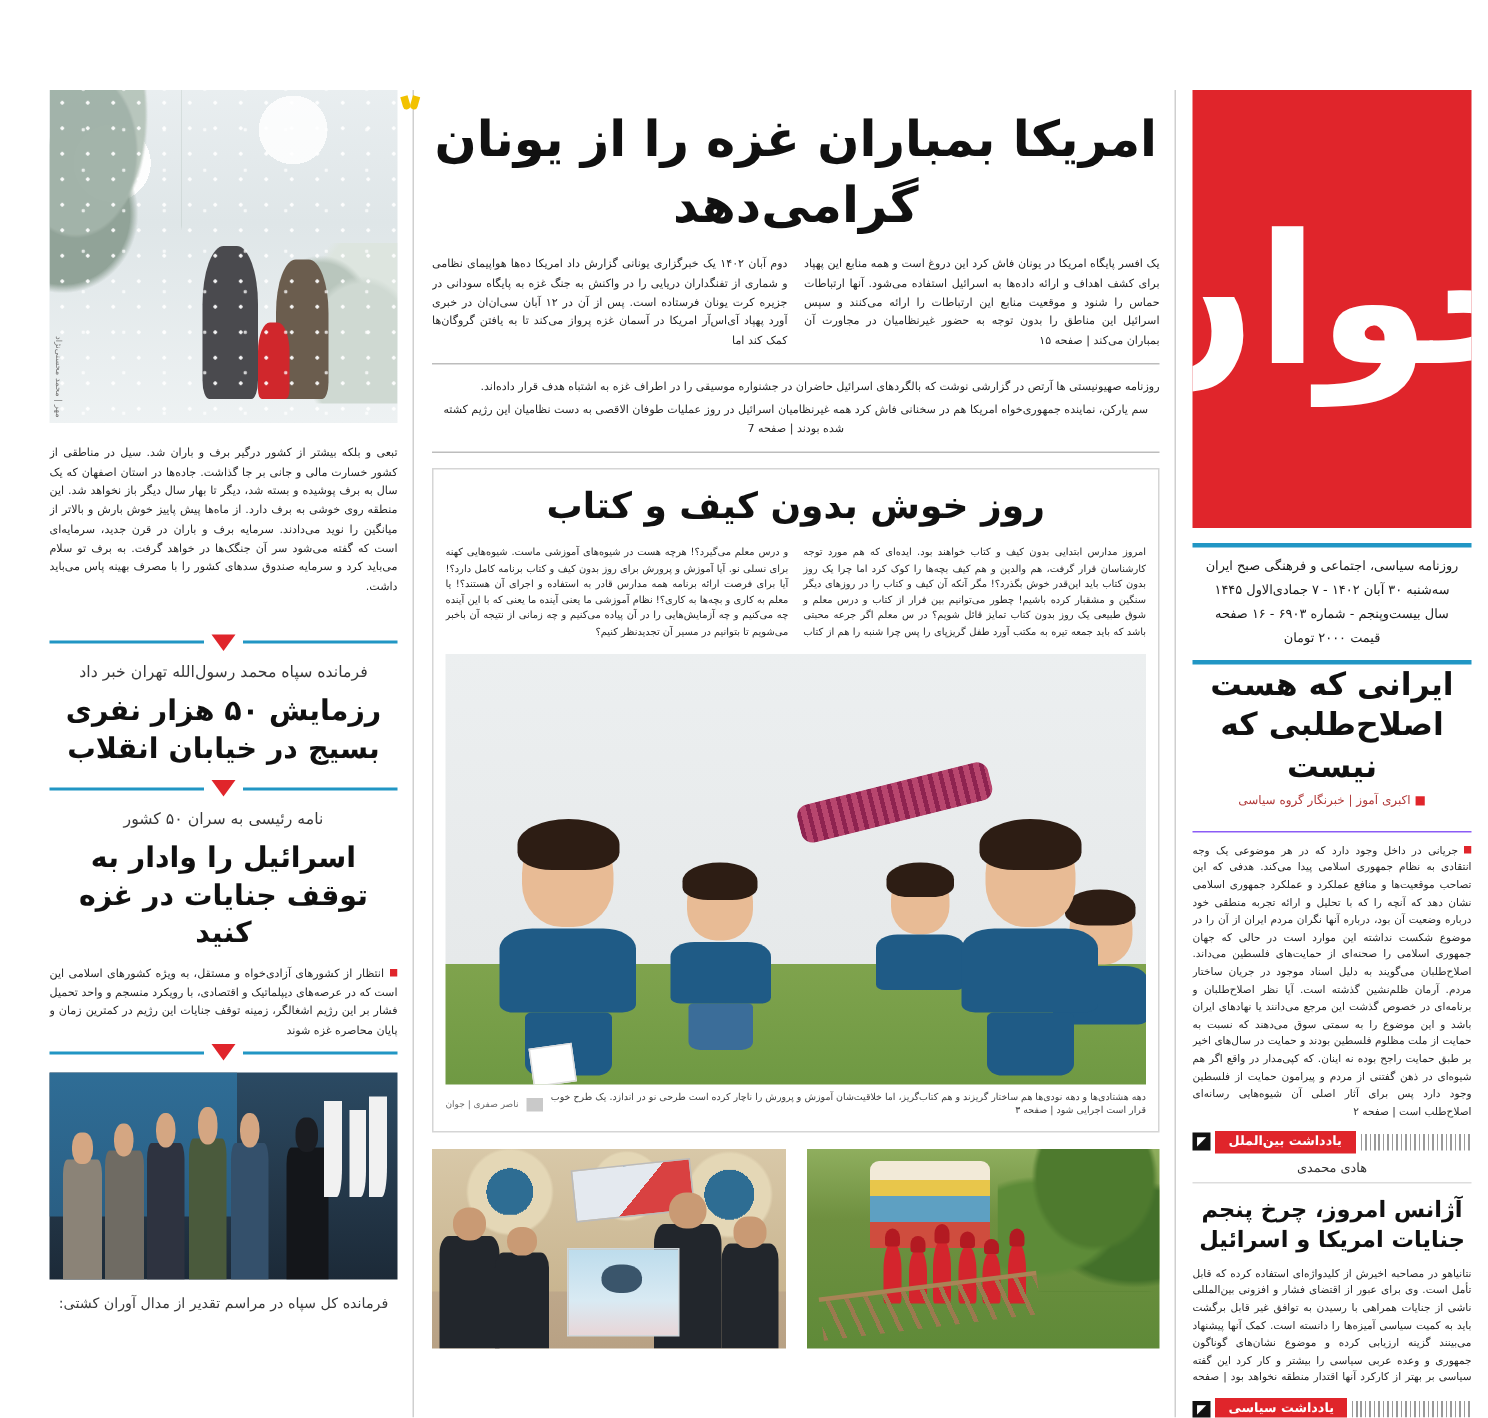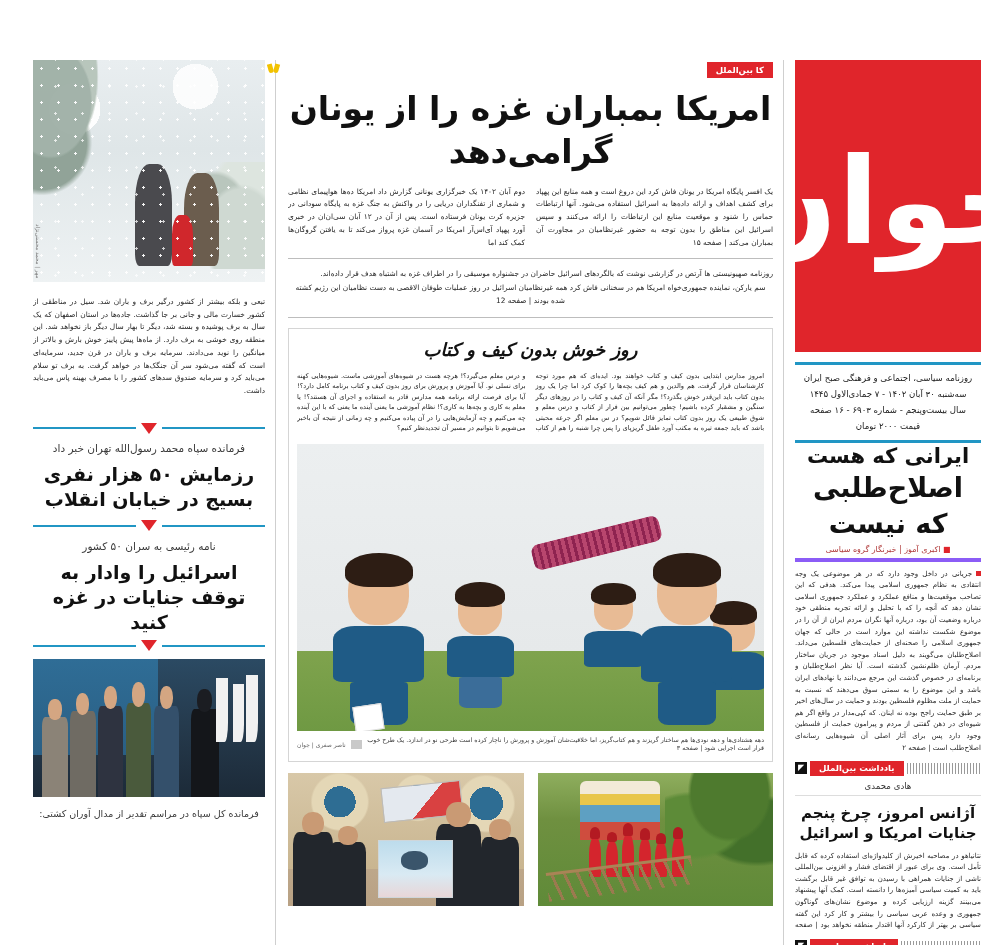--- a/index.html
+++ b/index.html
@@ -282,20 +282,21 @@
 
     <div class="divider-arrow">
       <div class="ln"></div>
         <div class="tri"></div>
         <div class="ln"></div>
     </div>
 
     <div>
       <div class="kicker">نامه رئیسی به سران ۵۰ کشور</div>
       <div class="hl" style="font-size:19px; margin-top:5px;">اسرائیل را وادار به توقف جنایات در غزه کنید</div>
+      <div class="body sq" style="margin-top:8px; height:48px;">انتظار از کشورهای آزادی‌خواه و مستقل، به ویژه کشورهای اسلامی این است که در عرصه‌های دیپلماتیک و اقتصادی، با رویکرد منسجم و واحد تحمیل فشار بر این رژیم اشغالگر، زمینه توقف جنایات این رژیم در کمترین زمان و پایان محاصره غزه شوند</div>
     </div>
 
     <div class="divider-arrow" style="margin-top:4px;">
       <div class="ln"></div>
         <div class="tri"></div>
         <div class="ln"></div>
     </div>
 
     <div class="photo ph-ceremony" style="width:232px; height:138px; margin-top:2px;">
       <div class="backdrop"></div>
@@ -330,41 +331,38 @@
 
   <div style="position:absolute; left:275px; top:60px; width:1px; height:885px; background:#cfcfcf;"></div>
 
   <div style="position:absolute; left:268px; top:64px;">
     <div class="corner-mark"></div>
   </div>
 
   <div style="position:absolute; left:288px; top:62px; width:485px; height:883px;">
 
     <div>
-      <div style="display:flex; justify-content:flex-start;">
-        <span class="redtag">کا بین‌الملل</span>
-      </div>
       <div class="hl" style="font-size:33px; margin-top:9px; letter-spacing:-0.6px;">امریکا بمباران غزه را از یونان گرامی‌دهد</div>
       <div style="display:flex; gap:11px; margin-top:12px;">
         <div class="body" style="flex:1; height:63px;">یک افسر پایگاه امریکا در یونان فاش کرد این دروغ است و همه منابع این پهپاد برای کشف اهداف و ارائه داده‌ها به اسرائیل استفاده می‌شود. آنها ارتباطات حماس را شنود و موقعیت منابع این ارتباطات را ارائه می‌کنند و سپس اسرائیل این مناطق را بدون توجه به حضور غیرنظامیان در مجاورت آن بمباران می‌کند | صفحه ۱۵</div>
         <div class="body" style="flex:1; height:63px;">دوم آبان ۱۴۰۲ یک خبرگزاری یونانی گزارش داد امریکا ده‌ها هواپیمای نظامی و شماری از تفنگداران دریایی را در واکنش به جنگ غزه به پایگاه سودانی در جزیره کرت یونان فرستاده است. پس از آن در ۱۲ آبان سی‌ان‌ان در خبری آورد پهپاد آی‌اس‌آر امریکا در آسمان غزه پرواز می‌کند تا به یافتن گروگان‌ها کمک کند اما</div>
       </div>
     </div>
 
     <div class="rule-thin" style="margin:9px 0 0;"></div>
 
     <div style="margin-top:9px;">
       <div class="body" style="margin-top:8px; text-align:right;">روزنامه صهیونیستی ها آرتص در گزارشی نوشت که بالگردهای اسرائیل حاضران در جشنواره موسیقی را در اطراف غزه به اشتباه هدف قرار داده‌اند.</div>
-      <div class="body" style="margin-top:2px; text-align:center;">سم یارکن، نماینده جمهوری‌خواه امریکا هم در سخنانی فاش کرد همه غیرنظامیان اسرائیل در روز عملیات طوفان الاقصی به دست نظامیان این رژیم کشته شده بودند | صفحه 12</div>
+      <div class="body" style="margin-top:2px; text-align:center;">سم یارکن، نماینده جمهوری‌خواه امریکا هم در سخنانی فاش کرد همه غیرنظامیان اسرائیل در روز عملیات طوفان الاقصی به دست نظامیان این رژیم کشته شده بودند | صفحه 7</div>
     </div>
 
     <div class="rule-thin" style="margin:9px 0 0;"></div>
 
     <div style="margin-top:10px; border:1px solid #d5d5d5; padding:9px 8px 8px;">
-      <div class="hl" style="font-size:18px;font-style:italic;">روز خوش بدون کیف و کتاب</div>
+      <div class="hl" style="font-size:24px;">روز خوش بدون کیف و کتاب</div>
       <div class="body cols2" style="margin-top:9px; height:66px; font-size:6.6px; line-height:1.6;">امروز مدارس ابتدایی بدون کیف و کتاب خواهند بود. ایده‌ای که هم مورد توجه کارشناسان قرار گرفت، هم والدین و هم کیف بچه‌ها را کوک کرد اما چرا یک روز بدون کتاب باید این‌قدر خوش بگذرد؟! مگر آنکه آن کیف و کتاب را در روزهای دیگر سنگین و مشقبار کرده باشیم! چطور می‌توانیم بین فرار از کتاب و درس معلم و شوق طبیعی یک روز بدون کتاب تمایز قائل شویم؟ در س معلم اگر جرعه محبتی باشد که باید جمعه تیره به مکتب آورد طفل گریزپای را پس چرا شنبه را هم از کتاب و درس معلم می‌گیرد؟! هرچه هست در شیوه‌های آموزشی ماست. شیوه‌هایی کهنه برای نسلی نو. آیا آموزش و پرورش برای روز بدون کیف و کتاب برنامه کامل دارد؟! آیا برای فرصت ارائه برنامه همه مدارس قادر به استفاده و اجرای آن هستند؟! یا معلم به کاری و بچه‌ها به کاری؟! نظام آموزشی ما یعنی آینده ما یعنی که با این آینده چه می‌کنیم و چه آزمایش‌هایی را در آن پیاده می‌کنیم و چه زمانی از نتیجه آن باخبر می‌شویم تا بتوانیم در مسیر آن تجدیدنظر کنیم؟</div>
 
       <div class="photo ph-kids" style="width:100%; height:287px; margin-top:7px;">
 
         <div class="boy" style="right:2%; width:9%; bottom:14%;">
           <div class="head">
               <div class="hair"></div>
             </div>
           <div class="torso"></div>
         </div>
@@ -465,22 +463,22 @@
         <div>روزنامه سیاسی، اجتماعی و فرهنگی صبح ایران</div>
         <div>سه‌شنبه ۳۰ آبان ۱۴۰۲ - ۷ جمادی‌الاول ۱۴۴۵</div>
         <div>سال بیست‌وپنجم - شماره ۶۹۰۳ - ۱۶ صفحه</div>
         <div>قیمت ۲۰۰۰ تومان</div>
       </div>
       <div class="rule-blue"></div>
     </div>
 
     <div style="">
       <div class="hl" style="font-size:21px;">ایرانی که هست</div>
-      <div class="hl" style="font-size:27px;">اصلاح‌طلبی که نیست</div>
-      <div class="byline" style="border-bottom:4px solid #8b5cf6; padding-bottom:4px;">
+      <div class="hl" style="font-size:21px;">اصلاح‌طلبی که نیست</div>
+      <div class="byline" style="border-bottom:1px solid #8b5cf6; padding-bottom:16px;">
         <span class="dot">■</span> <span>اکبری آموز | خبرنگار گروه سیاسی</span>
       </div>
       <div class="body sq" style="margin-top:7px; height:186px; font-size:7px; line-height:1.66;">جریانی در داخل وجود دارد که در هر موضوعی یک وجه انتقادی به نظام جمهوری اسلامی پیدا می‌کند. هدفی که این تصاحب موقعیت‌ها و منافع عملکرد و عملکرد جمهوری اسلامی نشان دهد که آنچه را که با تحلیل و ارائه تجربه منطقی خود درباره وضعیت آن بود، درباره آنها نگران مردم ایران از آن را در موضوع شکست نداشته این موارد است در حالی که جهان جمهوری اسلامی را صحنه‌ای از حمایت‌های فلسطین می‌داند. اصلاح‌طلبان می‌گویند به دلیل اسناد موجود در جریان ساختار مردم. آرمان ظلم‌نشین گذشته است. آیا نظر اصلاح‌طلبان و برنامه‌ای در خصوص گذشت این مرجع می‌دانند یا نهادهای ایران باشد و این موضوع را به سمتی سوق می‌دهند که نسبت به حمایت از ملت مظلوم فلسطین بودند و حمایت در سال‌های اخیر بر طبق حمایت راجح بوده نه اینان. که کپی‌مدار در واقع اگر هم شیوه‌ای در ذهن گفتنی از مردم و پیرامون حمایت از فلسطین وجود دارد پس برای آثار اصلی آن شیوه‌هایی رسانه‌ای اصلاح‌طلب است | صفحه ۲</div>
     </div>
 
     <div style="margin-top:6px;">
       <div class="tagbox" style="flex-direction:row-reverse;">
         <div class="tag-sq">◤</div>
         <span class="redtag">یادداشت بین‌الملل</span>
         <div class="hatch"></div>

